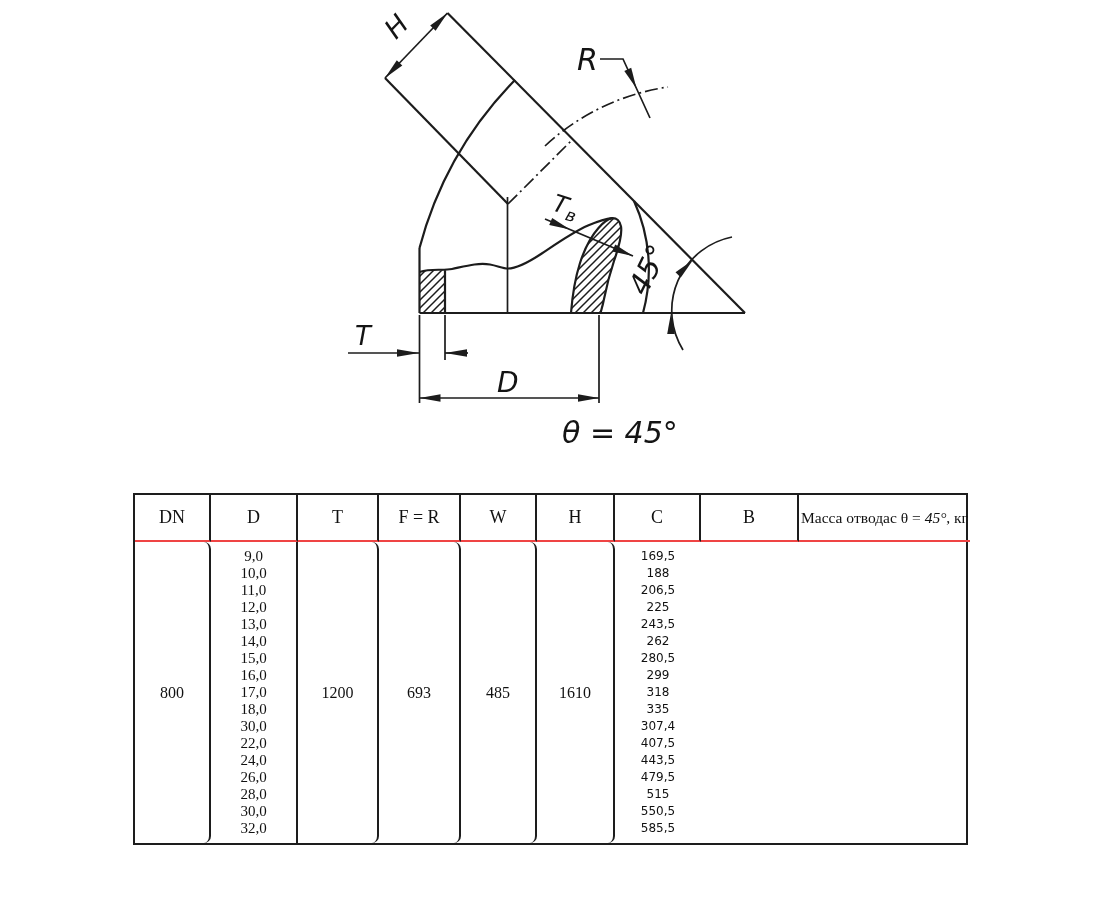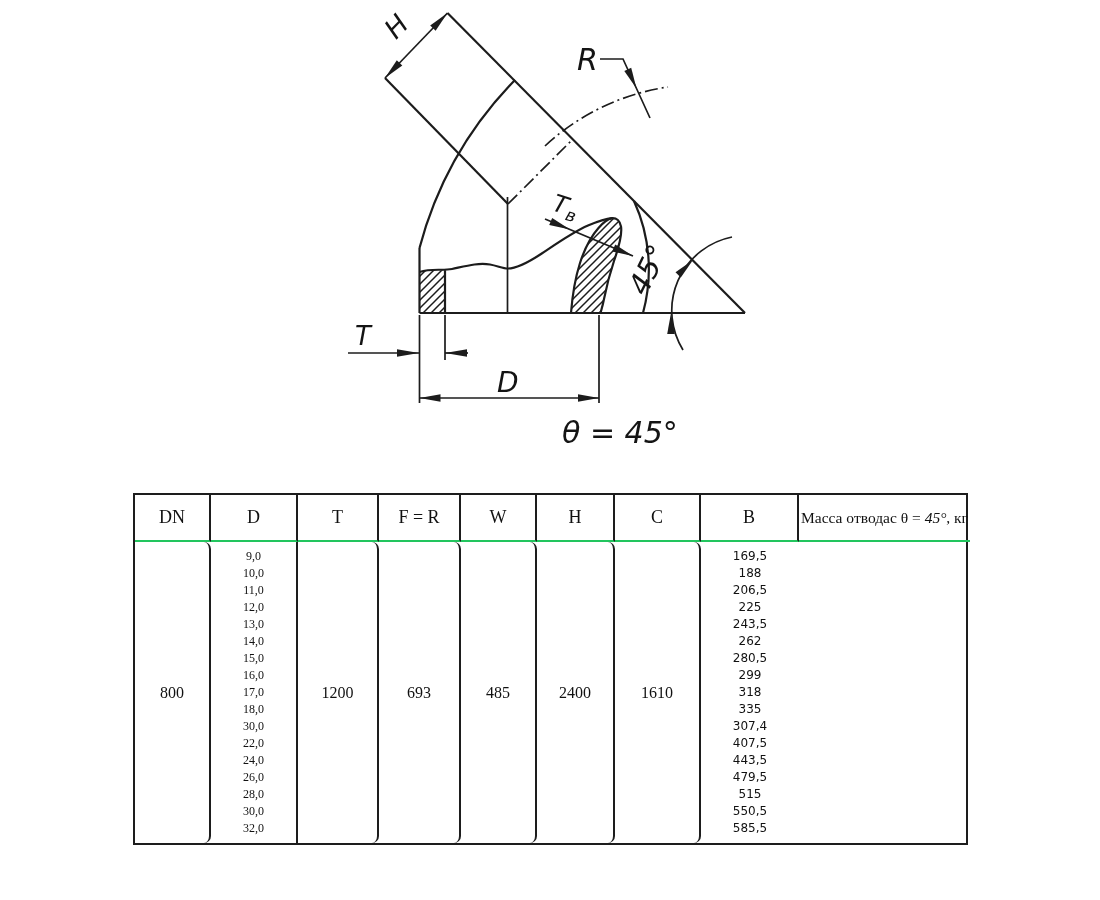--- a/index.html
+++ b/index.html
@@ -5,24 +5,24 @@
   html,body{margin:0;padding:0;background:#fff;}
   #canvas{position:relative;width:1100px;height:900px;background:#fff;overflow:hidden;
           font-family:"Liberation Serif",serif;color:#111;}
   #drawing{position:absolute;left:0;top:0;}
   .tbl{position:absolute;left:133px;top:493px;width:835px;height:352px;
        display:grid;grid-template-columns:76px 87px 81px 82px 76px 78px 86px 98px 171px;
        grid-template-rows:47px 1fr;border:2px solid #1d1d1d;box-sizing:border-box;background:#fff;}
   .cell{border-right:2px solid #1d1d1d;display:flex;align-items:center;justify-content:center;
         box-sizing:border-box;text-align:center;}
   .cell.last{border-right:none;}
-  .hdr{border-bottom:2px solid #22c55e;font-size:18px;}
+  .hdr{border-bottom:2px solid #ef4444;font-size:18px;}
   .hdr-mass{font-size:15.5px;line-height:18px;flex-direction:row;}
   .val{font-size:16px;border-radius:7px;}
-  .list{flex-direction:column;justify-content:center;font-size:12px;line-height:17px;}
+  .list{flex-direction:column;justify-content:center;font-size:15px;line-height:17px;}
   .list-mass{font-family:"DejaVu Sans",sans-serif;font-weight:normal;font-size:12px;line-height:17px;}
   .it{font-style:italic;}
 </style>
 </head>
 <body>
 
 <div id="canvas">
   <svg id="drawing" width="1100" height="900" viewBox="0 0 1100 900">
     <defs>
       <pattern id="hatch" patternUnits="userSpaceOnUse" width="8" height="8">
@@ -119,21 +119,20 @@
         <div>22,0</div>
         <div>24,0</div>
         <div>26,0</div>
         <div>28,0</div>
         <div>30,0</div>
         <div>32,0</div>
       </div>
     <div class="cell val">1200</div>
     <div class="cell val">693</div>
     <div class="cell val">485</div>
-    <div class="cell val">2400</div>
     <div class="cell val">1610</div>
     <div class="cell list list-mass last">
         <div>169,5</div>
         <div>188</div>
         <div>206,5</div>
         <div>225</div>
         <div>243,5</div>
         <div>262</div>
         <div>280,5</div>
         <div>299</div>

